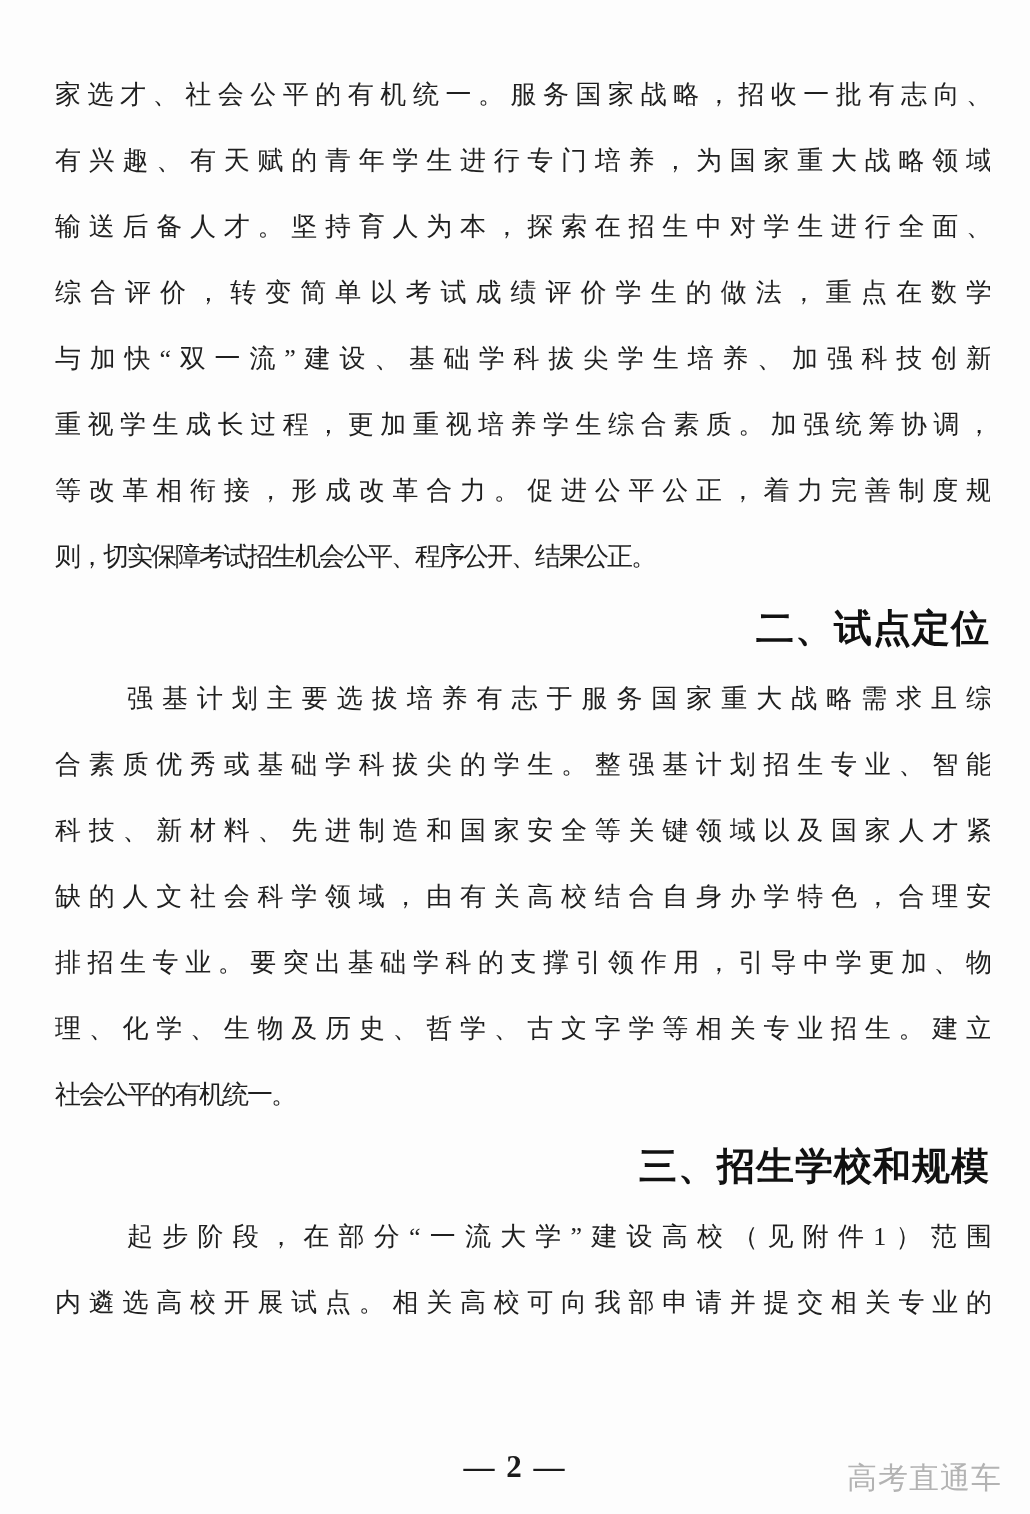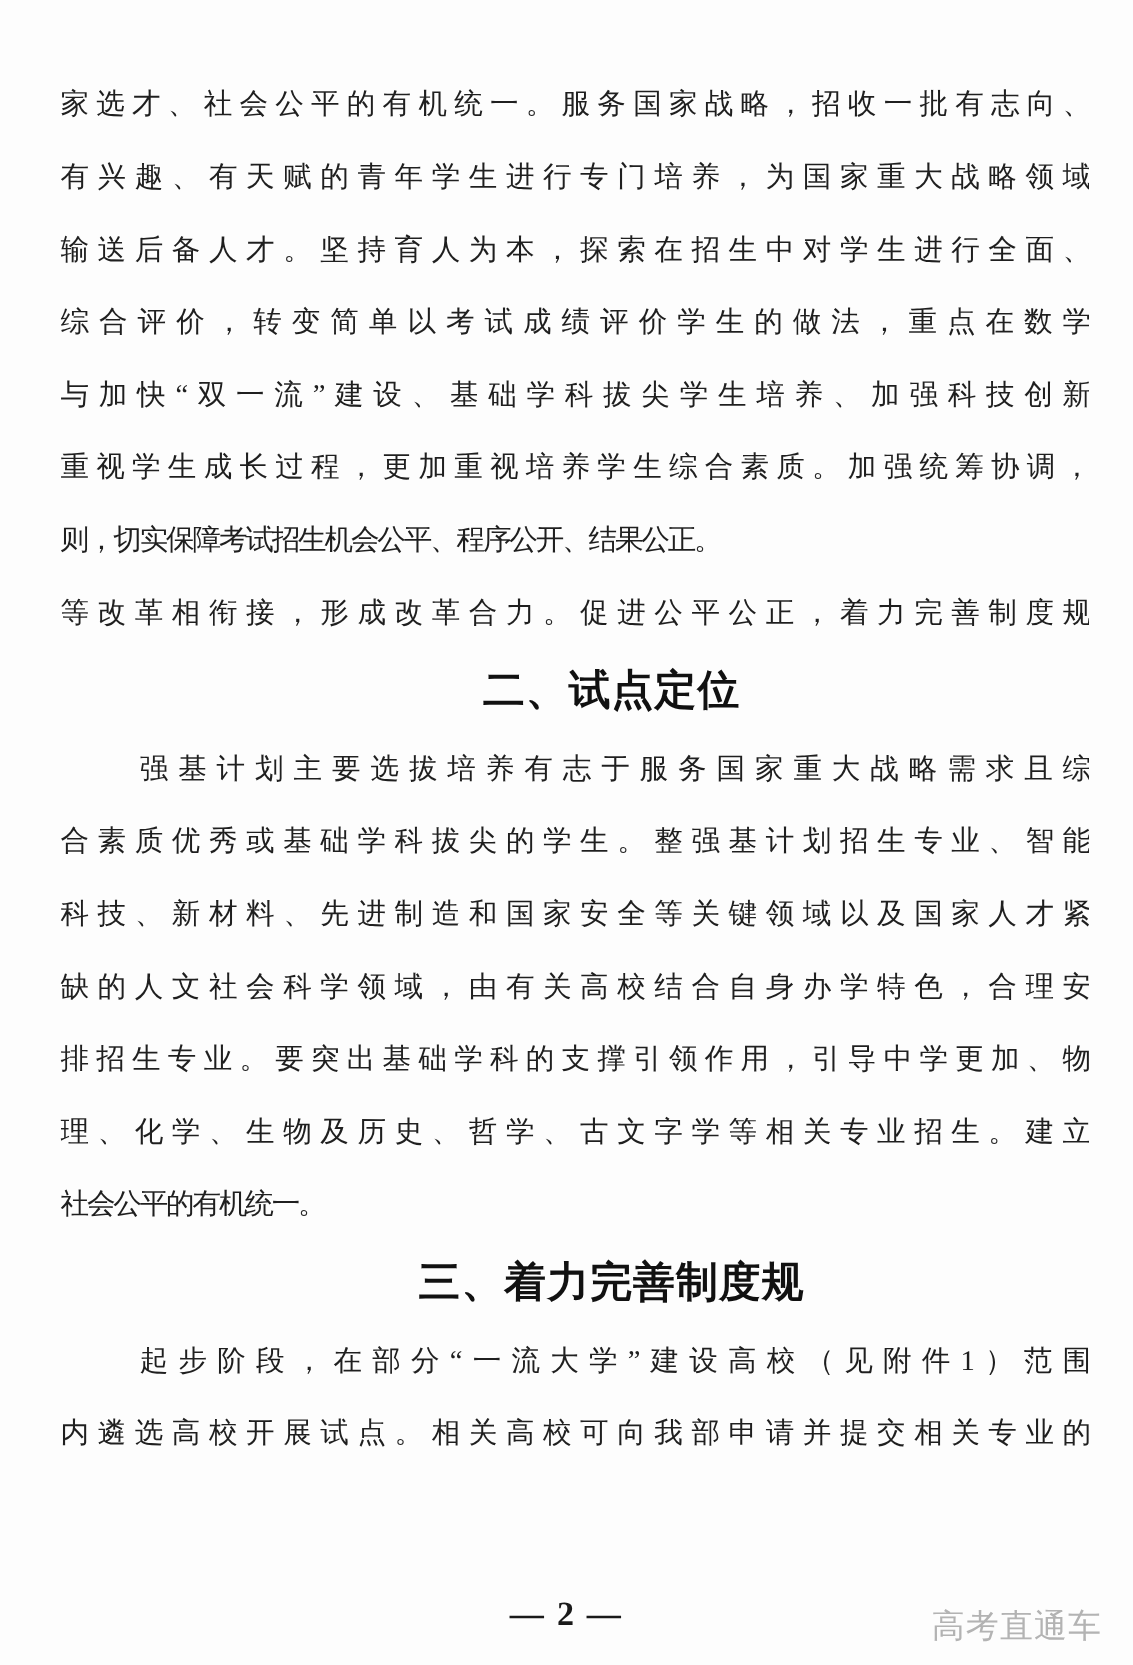--- a/index.html
+++ b/index.html
@@ -39,21 +39,21 @@
   .hd {
     height: 76px;
     line-height: 76px;
     margin: 0;
     font-size: 38px;
     font-weight: 700;
     font-family: "Liberation Sans", "DejaVu Sans", sans-serif;
     color: #111111;
     text-indent: 67px;
     letter-spacing: 1px;
-    text-align: center;
+    text-align: right;
     overflow: hidden;
   }
   .footer {
     position: absolute;
     left: 0;
     right: 0;
     top: 1442px;
     height: 52px;
   }
   .pagenum {
@@ -84,34 +84,34 @@
 
 <div class="page">
   <div class="content">
 
     <div class="ln">家选才、社会公平的有机统一。服务国家战略，招收一批有志向、</div>
     <div class="ln">有兴趣、有天赋的青年学生进行专门培养，为国家重大战略领域</div>
     <div class="ln">输送后备人才。坚持育人为本，探索在招生中对学生进行全面、</div>
     <div class="ln">综合评价，转变简单以考试成绩评价学生的做法，重点在数学</div>
     <div class="ln">与加快“双一流”建设、基础学科拔尖学生培养、加强科技创新</div>
     <div class="ln">重视学生成长过程，更加重视培养学生综合素质。加强统筹协调，</div>
+    <div class="ln">等改革相衔接，形成改革合力。促进公平公正，着力完善制度规</div>
     <div class="ln ln--end">则，切实保障考试招生机会公平、程序公开、结果公正。</div>
-    <div class="ln">等改革相衔接，形成改革合力。促进公平公正，着力完善制度规</div>
 
     <h2 class="hd">二、试点定位</h2>
 
     <div class="ln ln--indent">强基计划主要选拔培养有志于服务国家重大战略需求且综</div>
     <div class="ln">合素质优秀或基础学科拔尖的学生。整强基计划招生专业、智能</div>
     <div class="ln">科技、新材料、先进制造和国家安全等关键领域以及国家人才紧</div>
     <div class="ln">缺的人文社会科学领域，由有关高校结合自身办学特色，合理安</div>
     <div class="ln">排招生专业。要突出基础学科的支撑引领作用，引导中学更加、物</div>
     <div class="ln">理、化学、生物及历史、哲学、古文字学等相关专业招生。建立</div>
     <div class="ln ln--end">社会公平的有机统一。</div>
 
-    <h2 class="hd">三、着力完善制度规</h2>
+    <h2 class="hd">三、招生学校和规模</h2>
 
     <div class="ln ln--indent">起步阶段，在部分“一流大学”建设高校（见附件1）范围</div>
     <div class="ln">内遴选高校开展试点。相关高校可向我部申请并提交相关专业的</div>
 
   </div>
 
   <div class="footer">
     <div class="pagenum">— 2 —</div>
     <div class="watermark">高考直通车</div>
   </div>

